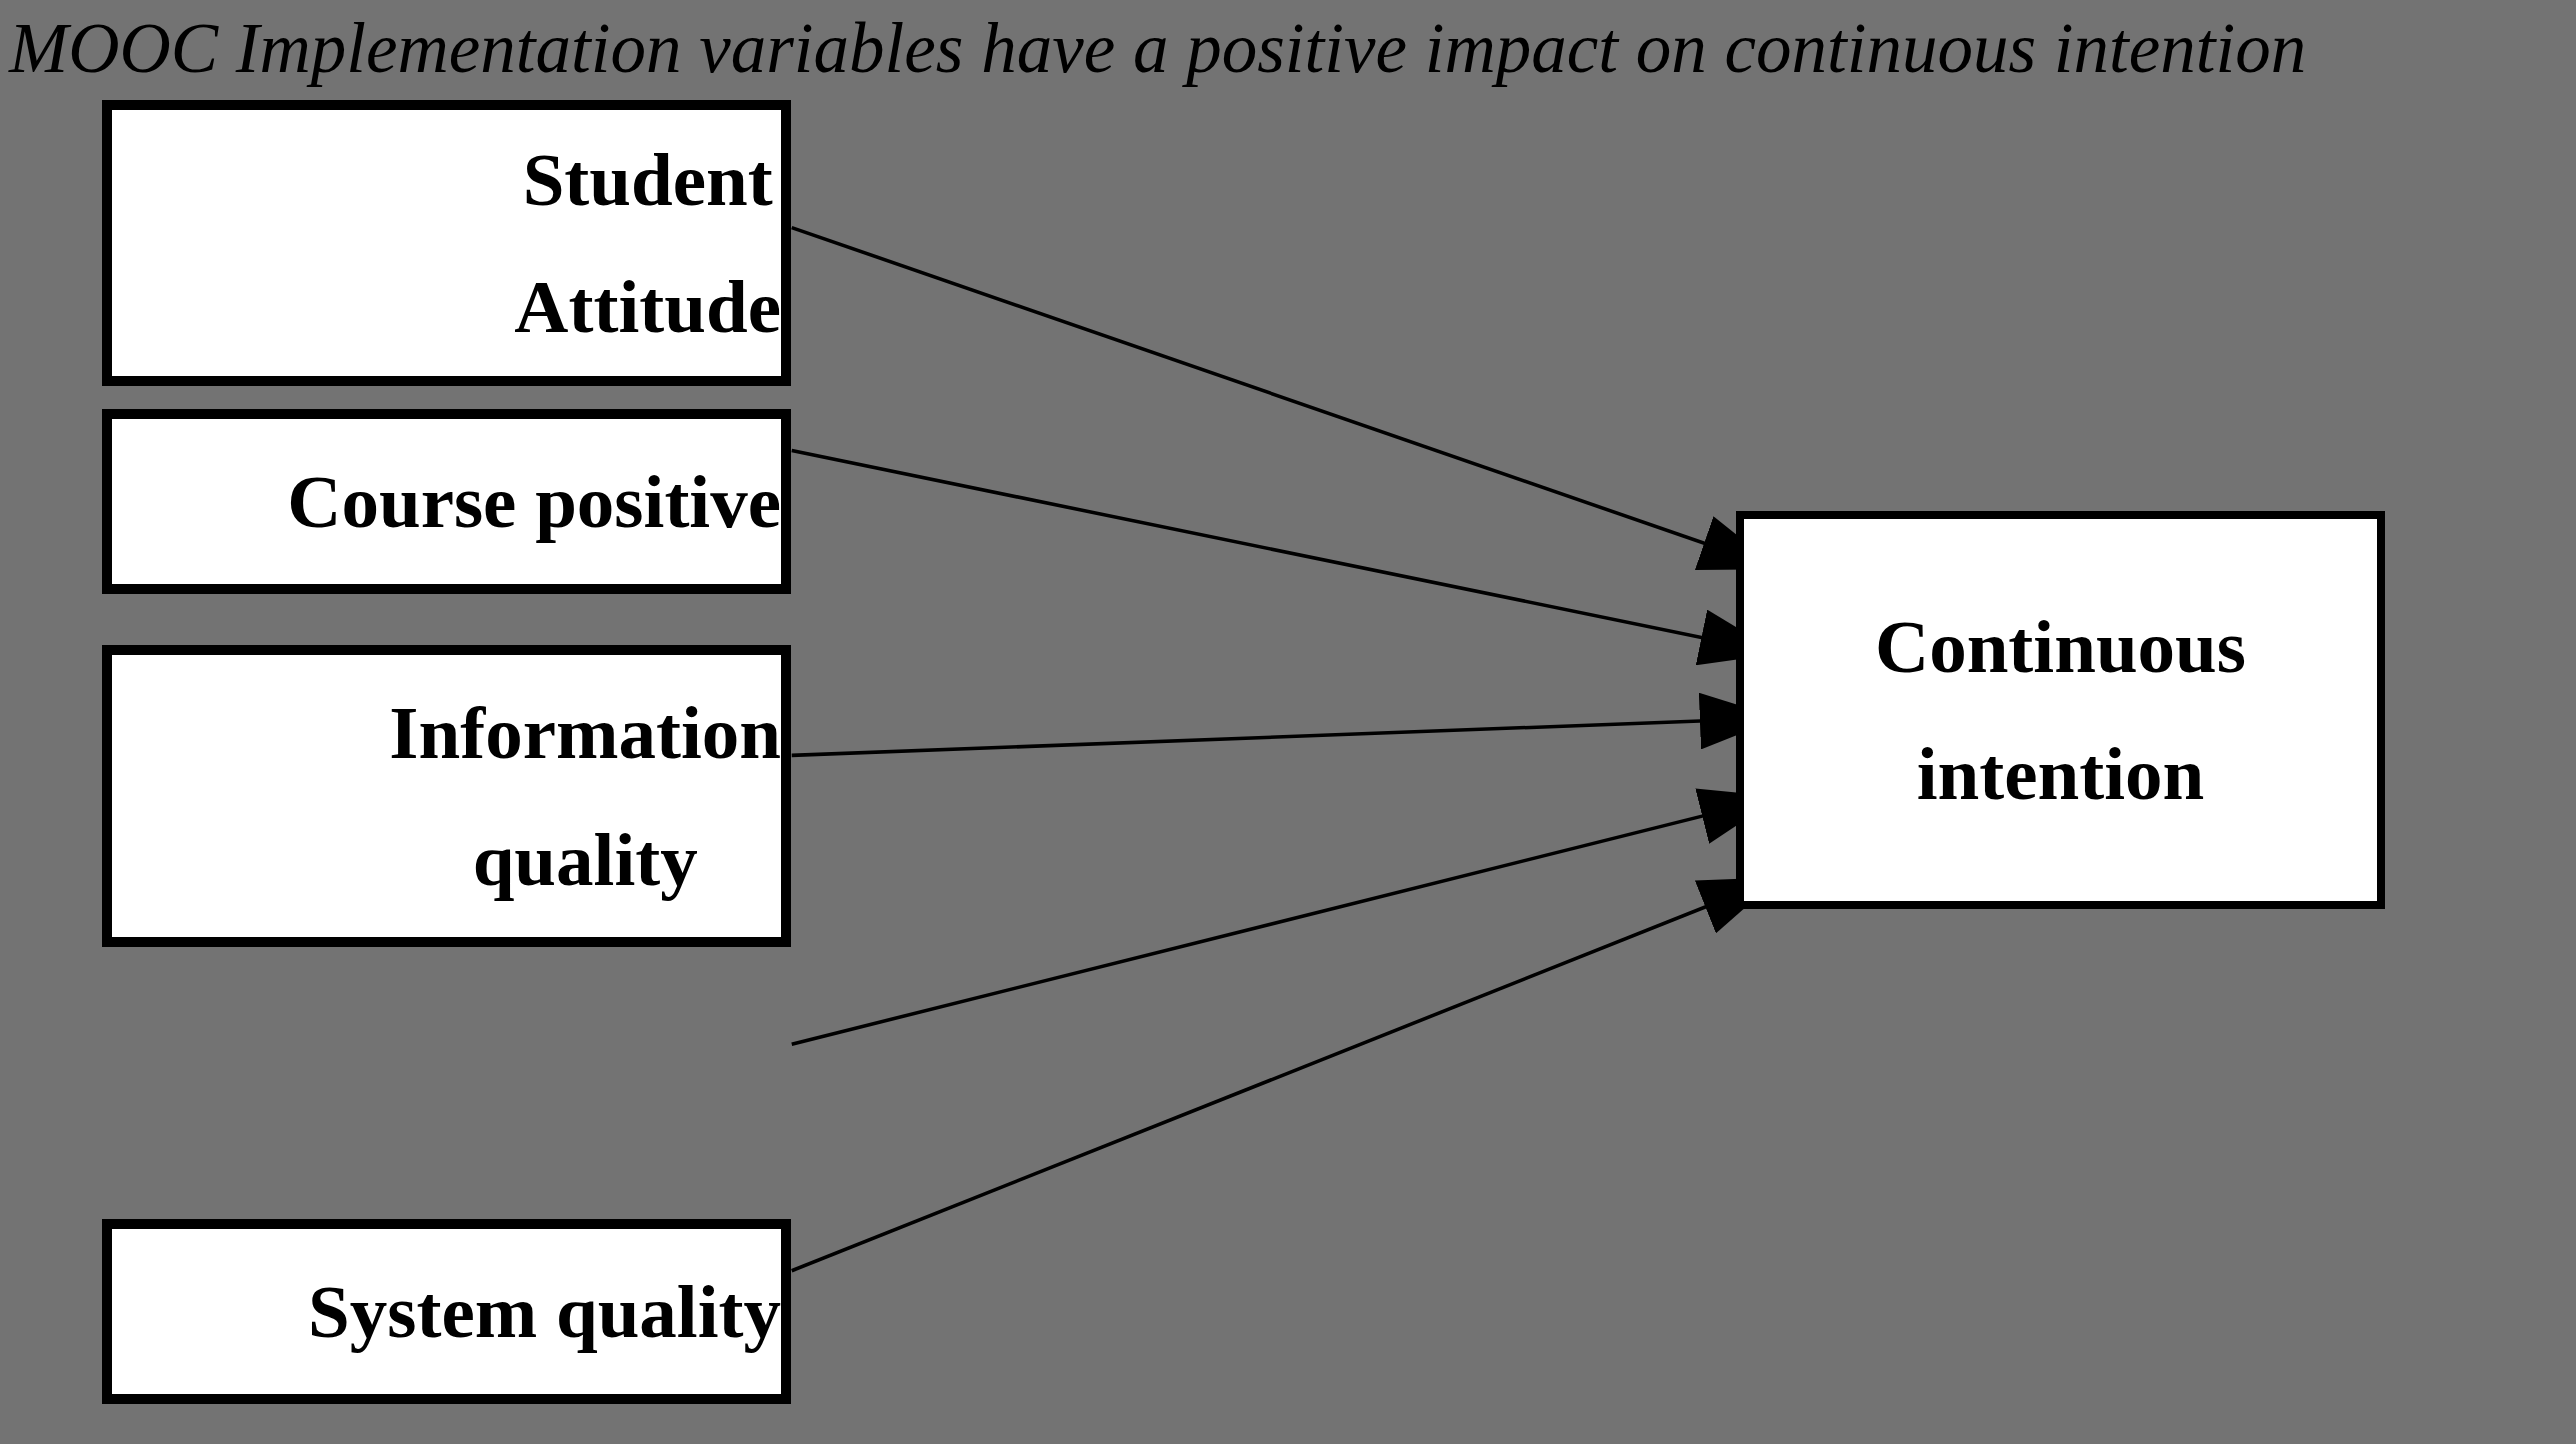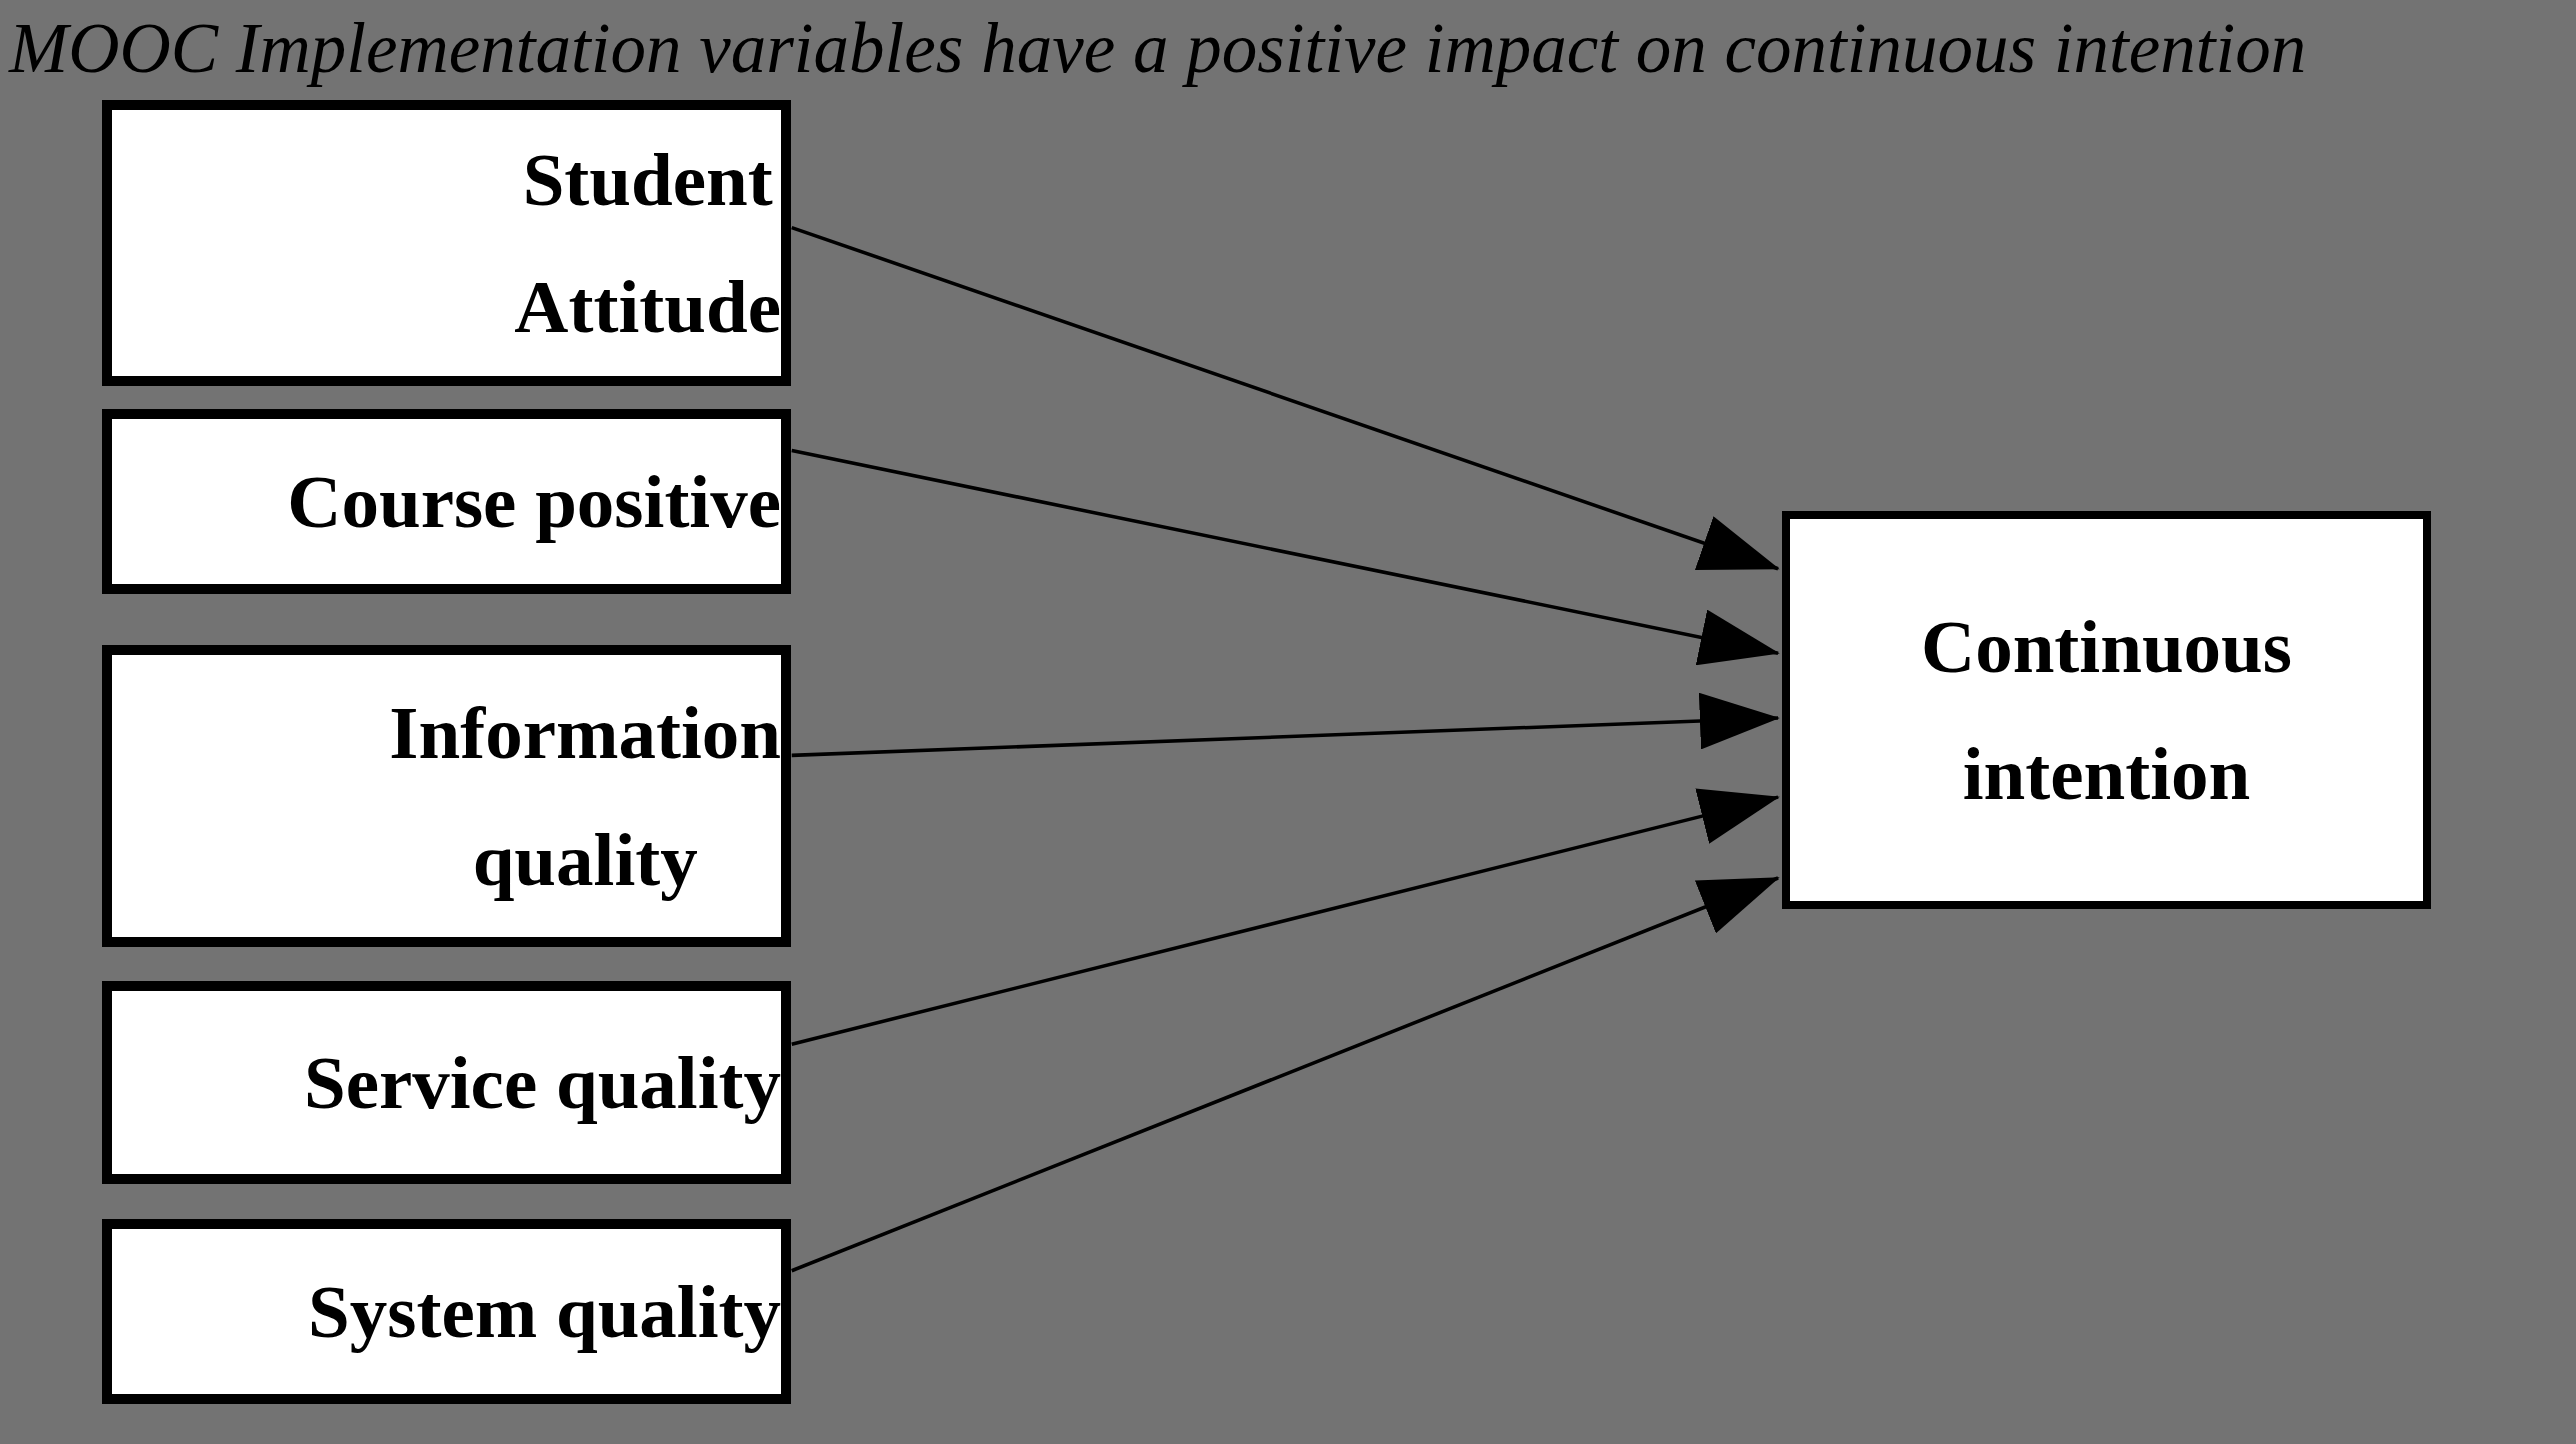--- a/index.html
+++ b/index.html
@@ -43,21 +43,21 @@
     color: #000000;
     white-space: pre-line;
   }
   .predictor { left: 102px; width: 689px; justify-content: flex-end; }
   #box-student-attitude   { top: 100px;  height: 286px; }
   #box-course-quality     { top: 409px;  height: 185px; }
   #box-information-quality{ top: 645px;  height: 302px; }
   #box-service-quality    { top: 981px; height: 203px; }
   #box-system-quality     { top: 1219px; height: 185px; padding-left: 7px; }
   #box-continuous-intention {
-    left: 1782px; top: 511px;
+    left: 1736px; top: 511px;
     width: 649px; height: 398px;
     border-width: 8px;
   }
   .arrow-layer {
     position: absolute;
     left: 0; top: 0;
     width: 2576px;
     height: 1445px;
     pointer-events: none;
   }
@@ -94,23 +94,20 @@
 
   <div class="node predictor" id="box-course-quality">
     <span>Course positive</span>
   </div>
 
   <div class="node predictor" id="box-information-quality">
     <span>Information
 quality</span>
   </div>
 
-  <div class="node predictor" id="box-service-quality">
-    <span>Service quality</span>
-  </div>
 
   <div class="node predictor" id="box-system-quality">
     <span>System quality</span>
   </div>
 
   <div class="node" id="box-continuous-intention">
     <span>Continuous
 intention</span>
   </div>
 

